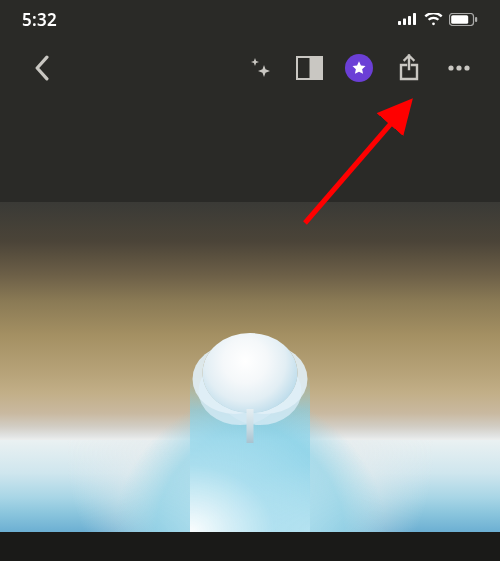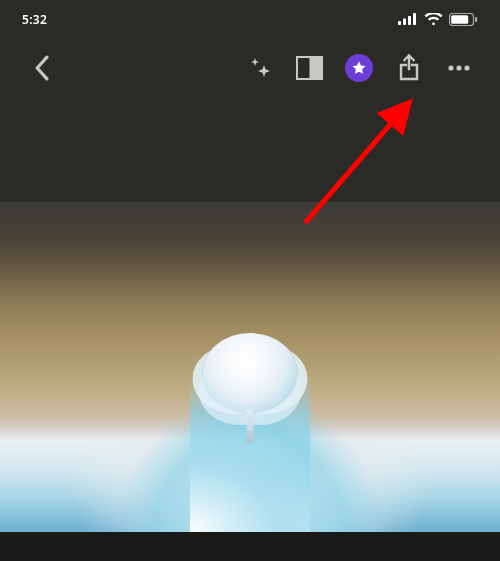--- a/index.html
+++ b/index.html
@@ -1,19 +1,19 @@
 <!DOCTYPE html>
 <html><head>
   <meta charset="utf-8">
   <style>
     * { margin: 0; padding: 0; box-sizing: border-box; }
     html, body { width: 500px; height: 561px; background: #000; font-family: -apple-system, system-ui, sans-serif; overflow: hidden; }
 
     .statusbar { height: 38px; display: flex; justify-content: space-between; align-items: center; padding: 0 22px; color: #fff; background: #2a2a27; }
-    .time { font-weight: 600; font-size: 12px; letter-spacing: 0.3px; text-align: center; }
+    .time { font-weight: 600; font-size: 17px; letter-spacing: 0.3px; text-align: center; }
     .indicators { display: flex; align-items: center; gap: 6px; }
     .indicators svg { display: block; }
 
     .toolbar { height: 60px; background: #2a2a27; display: flex; align-items: center; padding: 0 16px; gap: 0; }
     .tb-left { flex: 0 0 auto; }
     .tb-spacer { flex: 1; }
     .tb-btn { width: 50px; height: 44px; display: flex; align-items: center; justify-content: center; color: #c9c7c2; }
     .tb-btn svg { display: block; }
     .star-badge { width: 28px; height: 28px; border-radius: 50%; background: #6b3fd6; display:flex; align-items:center; justify-content:center; }
 

